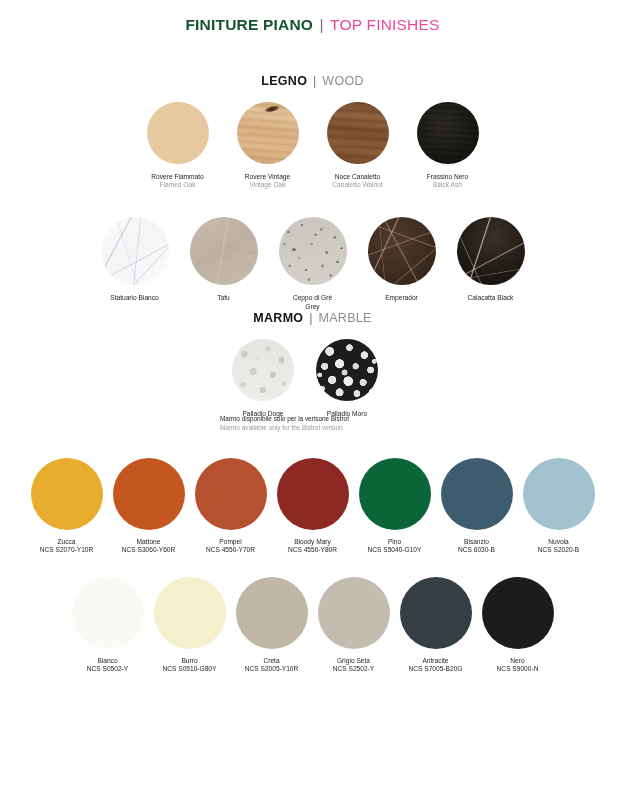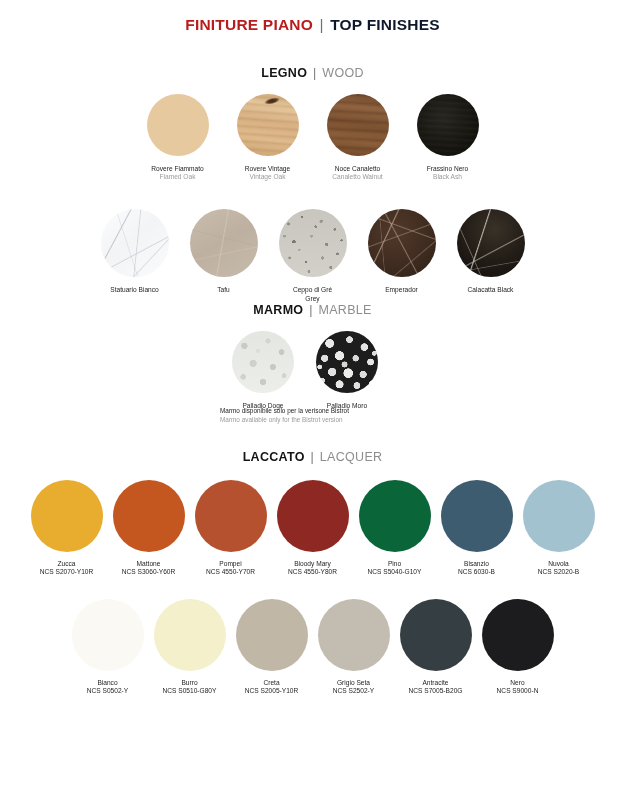--- a/index.html
+++ b/index.html
@@ -18,30 +18,30 @@
 
   
   .page-title {
     text-align: center;
     margin-top: 16px;
     font-size: 15.5px;
     letter-spacing: 0.2px;
   }
   .page-title .it {
     font-weight: 700;
-    color: #b91c1c;
+    color: #14532d;
   }
   .page-title .sep {
     font-weight: 400;
     color: #6f6f6f;
     margin: 0 2px;
   }
   .page-title .en {
-    font-weight: 700;
-    color: #0f172a;
+    font-weight: 400;
+    color: #ec4899;
   }
 
   
   .section-title {
     text-align: center;
     font-size: 12.5px;
     letter-spacing: 0.3px;
   }
   .section-title .it { font-weight: 700; color: #141414; }
   .section-title .sep { font-weight: 400; color: #7a7a7a; margin: 0 2px; }
@@ -85,21 +85,21 @@
     white-space: nowrap;
   }
   .label-code {
     font-size: 6.6px;
     color: #1d1d1d;
     display: block;
     white-space: nowrap;
   }
 
   
-  #wood-section { margin-top: 32px; }
+  #wood-section { margin-top: 40px; }
   #wood-section .swatch-row { margin-top: 14px; gap: 18px; }
   #wood-section .swatch-cell { width: 72px; }
   #wood-section .disc { width: 62px; height: 62px; }
   #wood-section .labels { margin-top: 9px; }
 
   .wood-flamed-oak {
     background:
       repeating-linear-gradient(2deg, rgba(196,160,118,0.18) 0px, rgba(196,160,118,0.0) 3px, rgba(230,200,160,0.10) 6px, rgba(196,160,118,0.14) 9px),
       linear-gradient(6deg, #dcb98e 0%, #eace ـ 0%, #e8cda4 35%, #f0dcbc 60%, #ddbb92 100%);
     background-color: #e7c9a0;
@@ -419,25 +419,20 @@
 
     <div class="marble-note">
       <span class="note-it">Marmo disponibile solo per la verisone Bistrot</span>
       <span class="note-en">Marmo available only for the Bistrot version</span>
     </div>
 
   </div>
 </div>
 
 <div class="section" id="lacquer-section">
-  <div class="section-title">
-    <span class="it">LACCATO</span>
-    <span class="sep">|</span>
-    <span class="en">LACQUER</span>
-  </div>
 
   <div class="swatch-row lacquer-row-1">
 
     <div class="swatch-cell">
       <div class="disc" style="background:#E8AC2E"></div>
       <div class="labels">
         <span class="label-it">Zucca</span>
         <span class="label-code">NCS S2070-Y10R</span>
       </div>
     </div>

